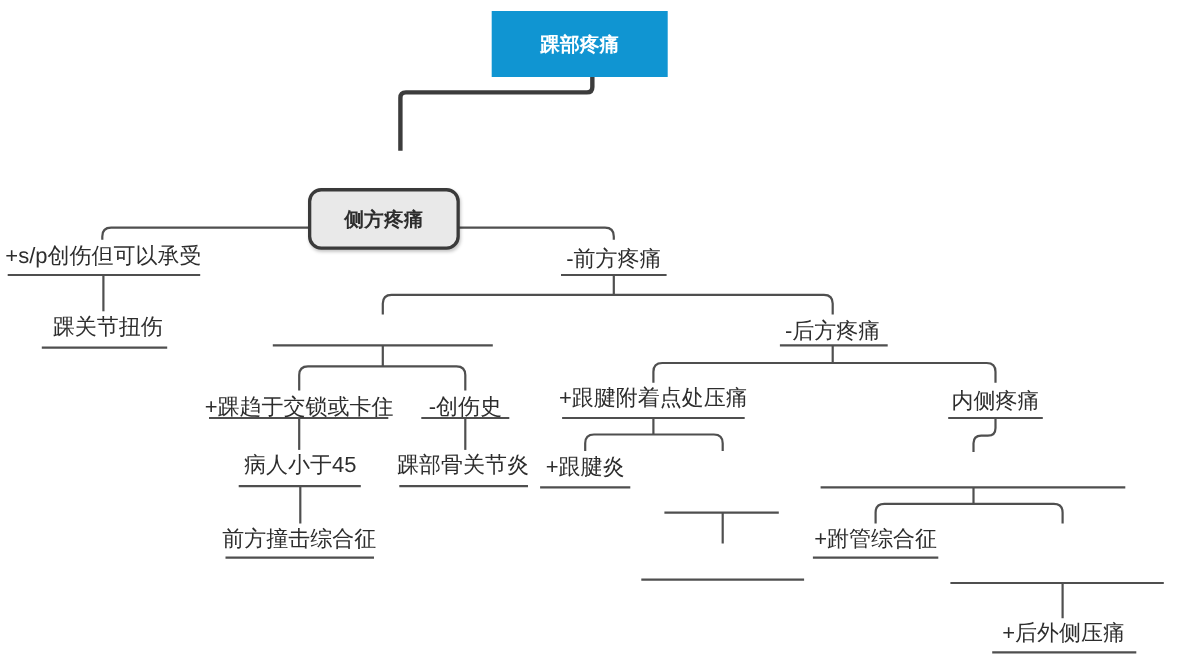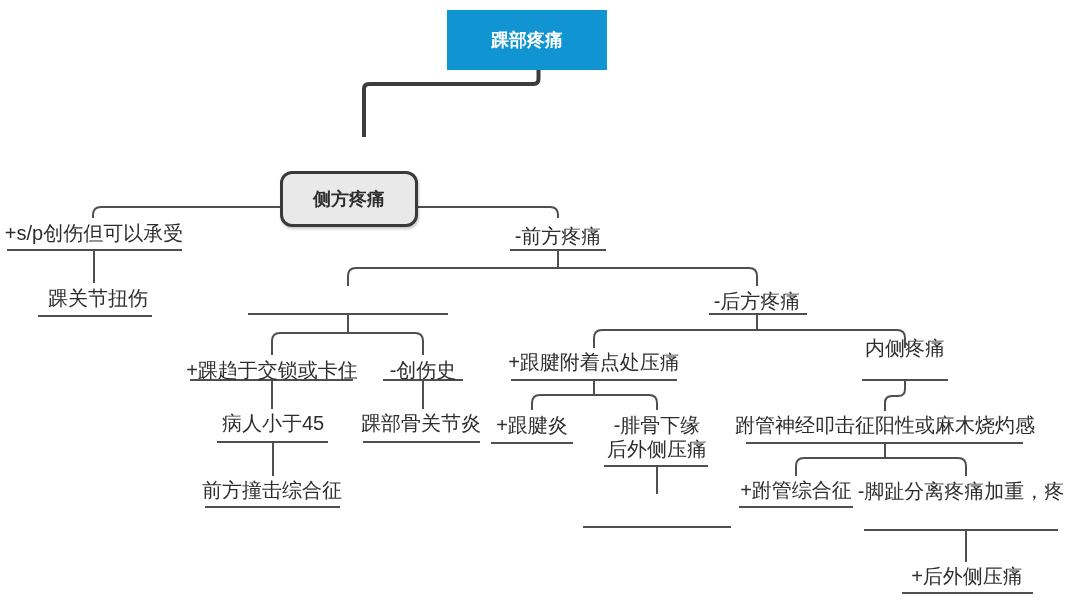--- a/index.html
+++ b/index.html
@@ -90,26 +90,20 @@
   <div class="lbl" style="left:272px;top:359px;">+踝趋于交锁或卡住</div>
   <div class="lbl" style="left:273px;top:412px;">病人小于45</div>
   <div class="lbl" style="left:272px;top:479px;">前方撞击综合征</div>
   <div class="lbl" style="left:423px;top:359px;">-创伤史</div>
   <div class="lbl" style="left:421px;top:412px;">踝部骨关节炎</div>
 
   <div class="lbl" style="left:757px;top:290px;">-后方疼痛</div>
 
   <div class="lbl" style="left:594px;top:351px;">+跟腱附着点处压痛</div>
   <div class="lbl" style="left:532px;top:414px;">+跟腱炎</div>
-  <div class="lbl twoline" style="left:657px;top:413px;">
-    <span>-腓骨下缘</span>
-    <span>后外侧压痛</span>
-  </div>
 
-  <div class="lbl" style="left:905px;top:337px;">内侧疼痛</div>
-  <div class="lbl" style="left:885px;top:414px;">跗管神经叩击征阳性或麻木烧灼感</div>
+  <div class="lbl" style="left:905px;top:354px;">内侧疼痛</div>
   <div class="lbl" style="left:796px;top:479px;">+跗管综合征</div>
   <div class="lbl twoline" style="left:961px;top:479px;">
-    <span>-脚趾分离疼痛加重，疼</span>
   </div>
   <div class="lbl" style="left:967px;top:565px;">+后外侧压痛</div>
 
 </div>
 
 </body></html>

